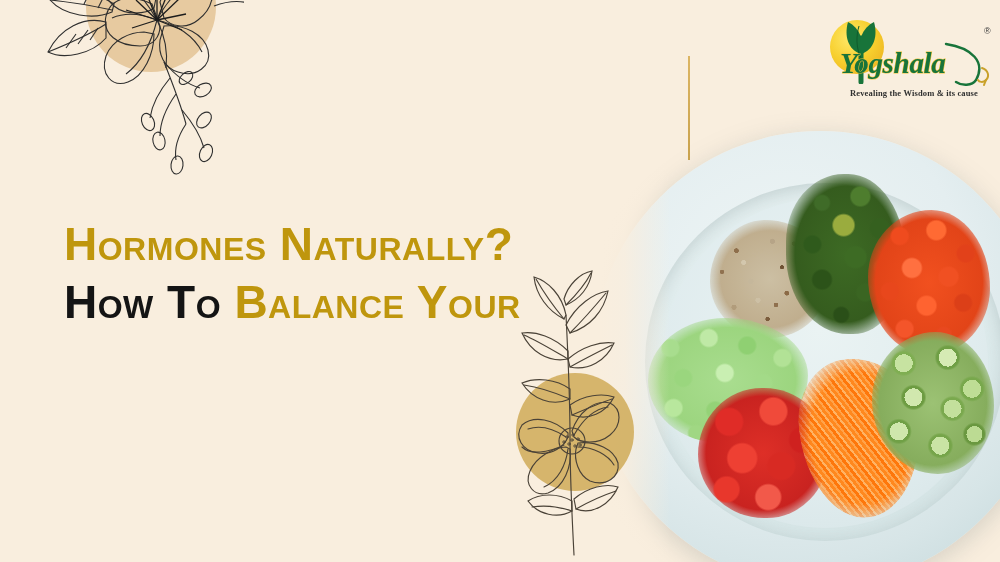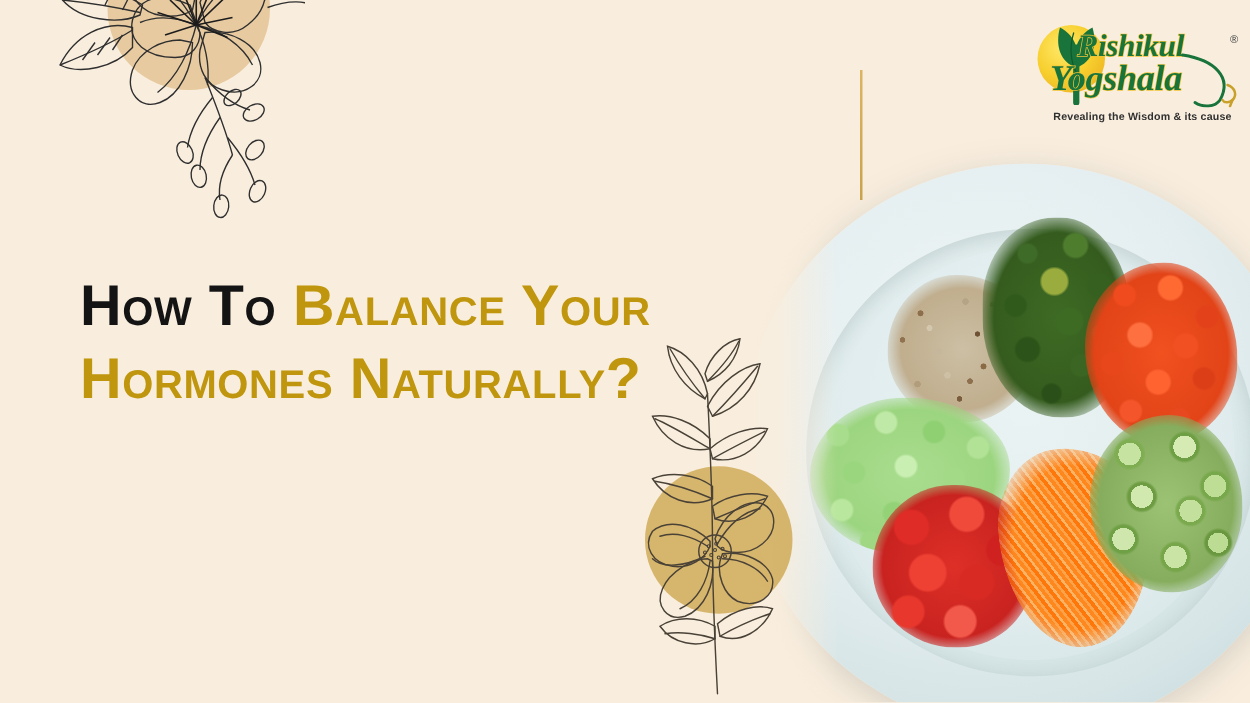--- a/index.html
+++ b/index.html
@@ -198,21 +198,21 @@
     position:absolute;left:-22px;top:23px;font-size:29px;color:#18743a;
     -webkit-text-stroke:1.1px #f2c53a;paint-order:stroke fill;letter-spacing:-.3px;text-align:right;
   }
   .logo-reg{
     position:absolute;left:122px;top:2px;font-size:9px;color:#3a3a3a;
     font-family:"Liberation Sans", sans-serif;font-style:normal;font-weight:normal;
   }
   .logo-swoosh{position:absolute;left:118px;top:28px;width:52px;height:44px;}
   .logo-tagline{
     position:absolute;left:10px;top:74px;width:160px;text-align:center;
-    font-family:Liberation Sans, sans-serif;
+    font-family:Liberation Serif, serif;
     font-size:8.5px;font-weight:bold;color:#303030;letter-spacing:.15px;
   }
 
   
   .decor-tl{position:absolute;left:14px;top:-58px;width:230px;height:250px;}
   .decor-tl-circle{
     position:absolute;left:72px;top:0px;width:130px;height:130px;border-radius:50%;
     background:#e7caa0;
   }
   .decor-tl svg{position:absolute;left:0;top:0;}
@@ -369,34 +369,33 @@
         <path d="M94 256 C82 252 66 250 54 252"></path>
         <path d="M98 254 C112 246 126 240 138 236"></path>
 
         <path d="M86 44 C90 30 102 18 114 16 C112 32 102 44 88 50 Z"></path>
         <path d="M88 50 C98 40 108 28 113 18"></path>
       </g>
     </svg>
   </div>
 
   <div class="headline">
+    <span class="headline-line gold">Hormones Naturally?</span>
     <span class="headline-line"><span class="dark">How To </span><span class="gold">Balance Your</span></span>
-    <span class="headline-line gold">Hormones Naturally?</span>
   </div>
 
   <div class="logo">
     <div class="logo-sun"></div>
     <svg class="logo-leaf" viewBox="0 0 46 66">
       <path d="M23 64 C23 48 23 34 23 20" stroke="#18743a" stroke-width="5" fill="none" stroke-linecap="round"></path>
       <path d="M23 36 C10 32 6 18 10 4 C22 10 27 24 23 36 Z" fill="#18743a"></path>
       <path d="M23 36 C36 32 40 18 36 4 C24 10 19 24 23 36 Z" fill="#18743a"></path>
       <path d="M23 40 C18 30 18 18 21 8" stroke="#0f5a2b" stroke-width="1" fill="none"></path>
     </svg>
     <div class="logo-wordmark">
-      <span class="logo-word1">Rishikul</span>
       <span class="logo-word2">Yogshala</span>
       <span class="logo-reg">®</span>
     </div>
     <svg class="logo-swoosh" viewBox="0 0 52 44">
       <path d="M4 2 C30 6 44 20 34 38 C30 44 20 44 14 40" stroke="#18743a" stroke-width="2.4" fill="none" stroke-linecap="round"></path>
       <path d="M40 26 C46 28 48 34 44 38 C41 41 37 40 36 38" stroke="#c9a12a" stroke-width="2" fill="none" stroke-linecap="round"></path>
       <path d="M44 38 L42 43" stroke="#c9a12a" stroke-width="2" stroke-linecap="round"></path>
     </svg>
     <div class="logo-tagline">Revealing the Wisdom &amp; its cause</div>
   </div>

